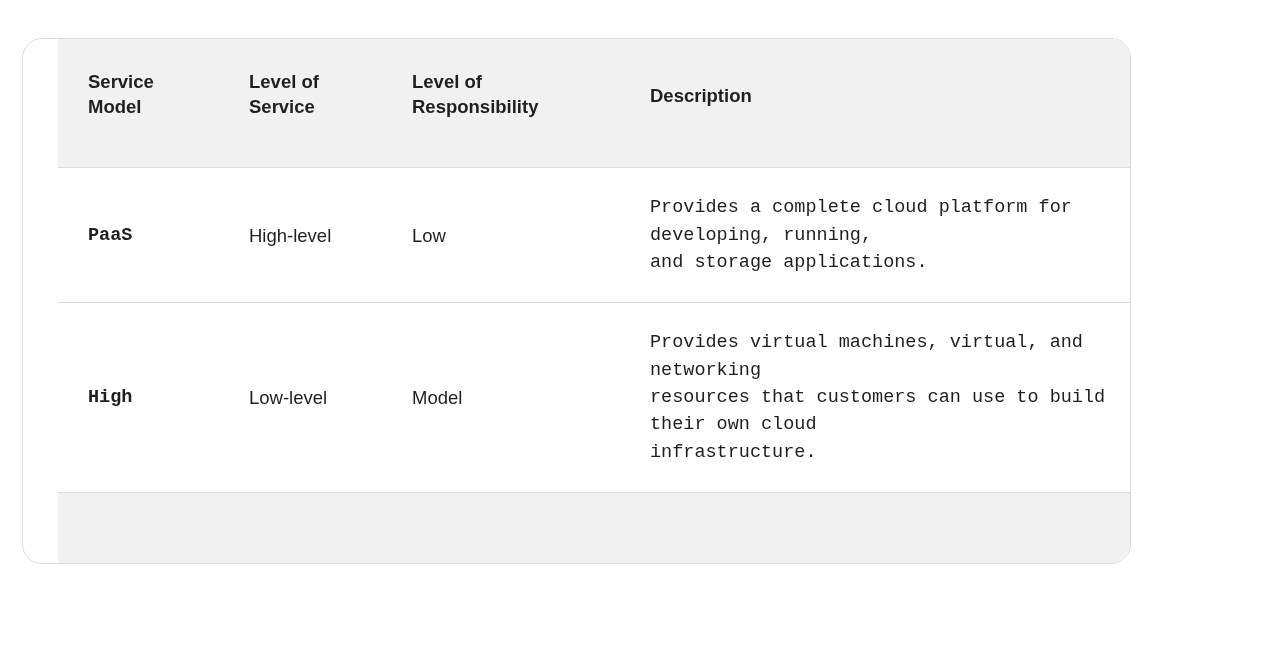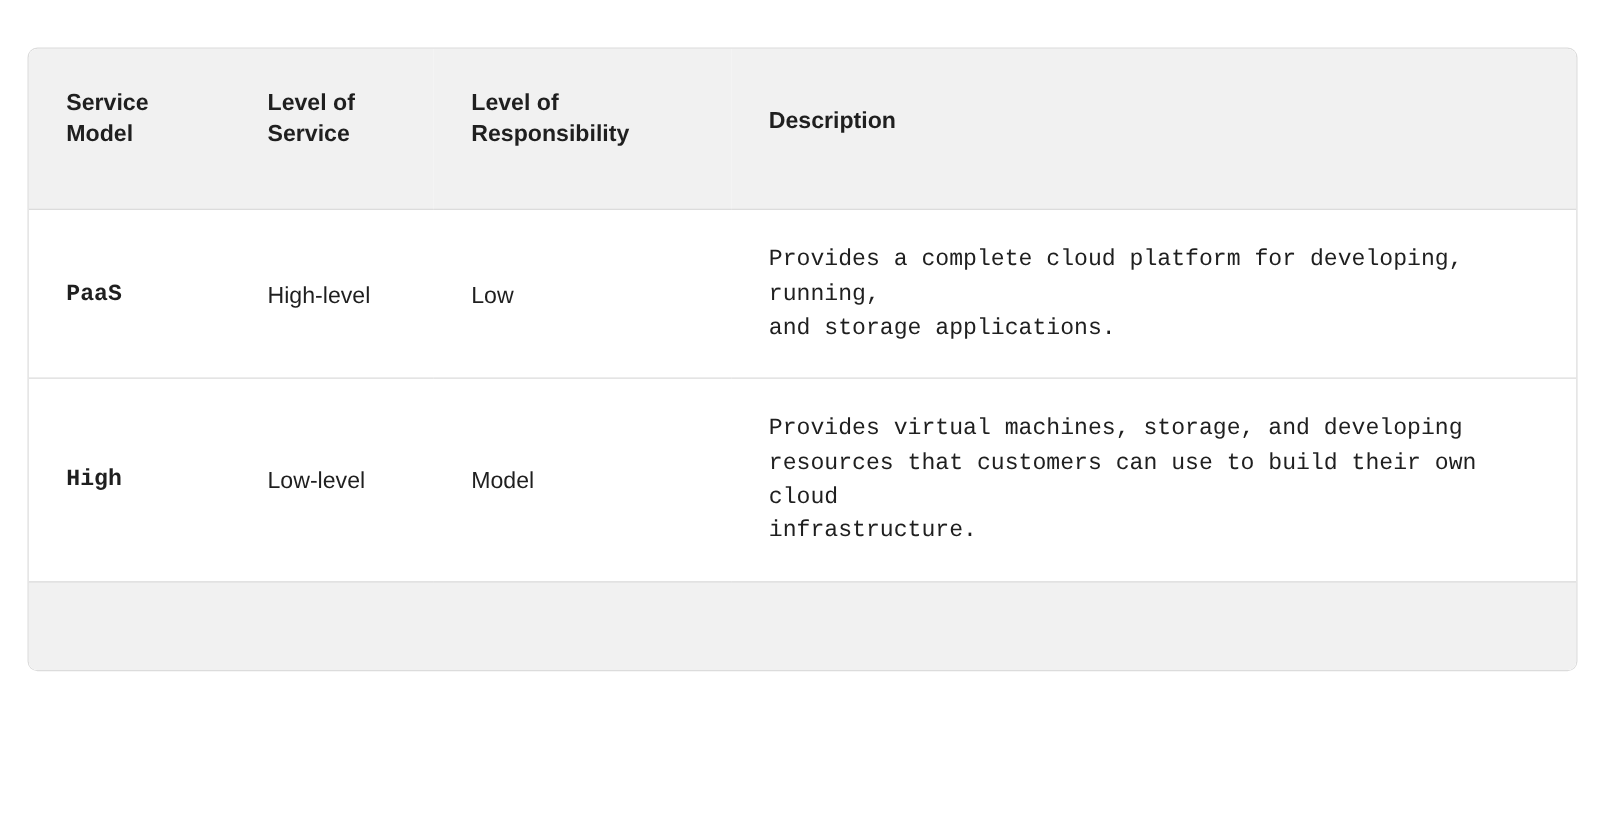--- a/index.html
+++ b/index.html
@@ -18,26 +18,27 @@
     width: 1280px;
     height: 650px;
     background: #ffffff;
     box-sizing: border-box;
   }
 
   .table-card {
     position: absolute;
     left: 22px;
     top: 38px;
-    width: 1240px;
+    width: 1109px;
     border: 1px solid #dcdcdc;
-    border-radius: 8px;
+    border-radius: 20px;
     background: #ffffff;
     box-sizing: border-box;
     overflow: hidden;
+    padding-left: 35px;
   }
 
   table.data-table {
     width: 100%;
     border-collapse: collapse;
     table-layout: fixed;
     background: #ffffff;
   }
 
   
@@ -143,21 +144,21 @@
             <span class="desc-line">Provides a complete cloud platform for developing, running,</span>
             <span class="desc-line">and storage applications.</span>
           </td>
         </tr>
 
         <tr class="row-iaas">
           <td class="cell-model">High</td>
           <td class="cell-control">Low-level</td>
           <td class="cell-resp">Model</td>
           <td class="cell-desc">
-            <span class="desc-line">Provides virtual machines, storage, and developing</span>
+            <span class="desc-line">Provides virtual machines, virtual, and networking</span>
             <span class="desc-line">resources that customers can use to build their own cloud</span>
             <span class="desc-line">infrastructure.</span>
           </td>
         </tr>
 
       </tbody>
 
       <tfoot>
         <tr>
           <td colspan="4"></td>

